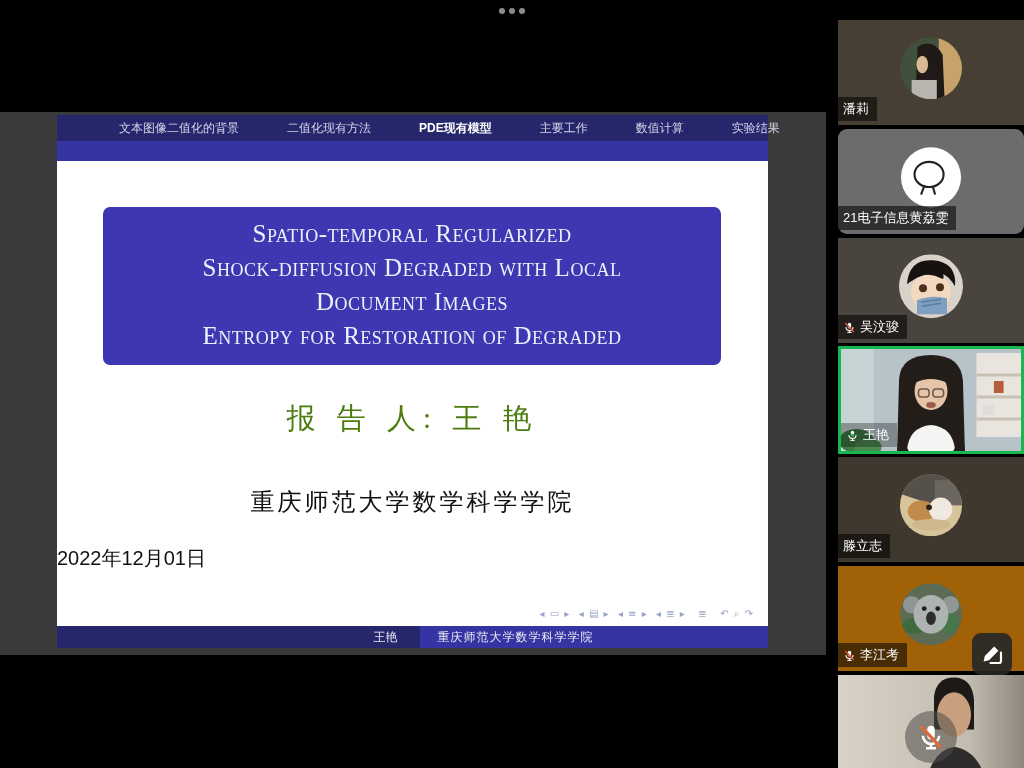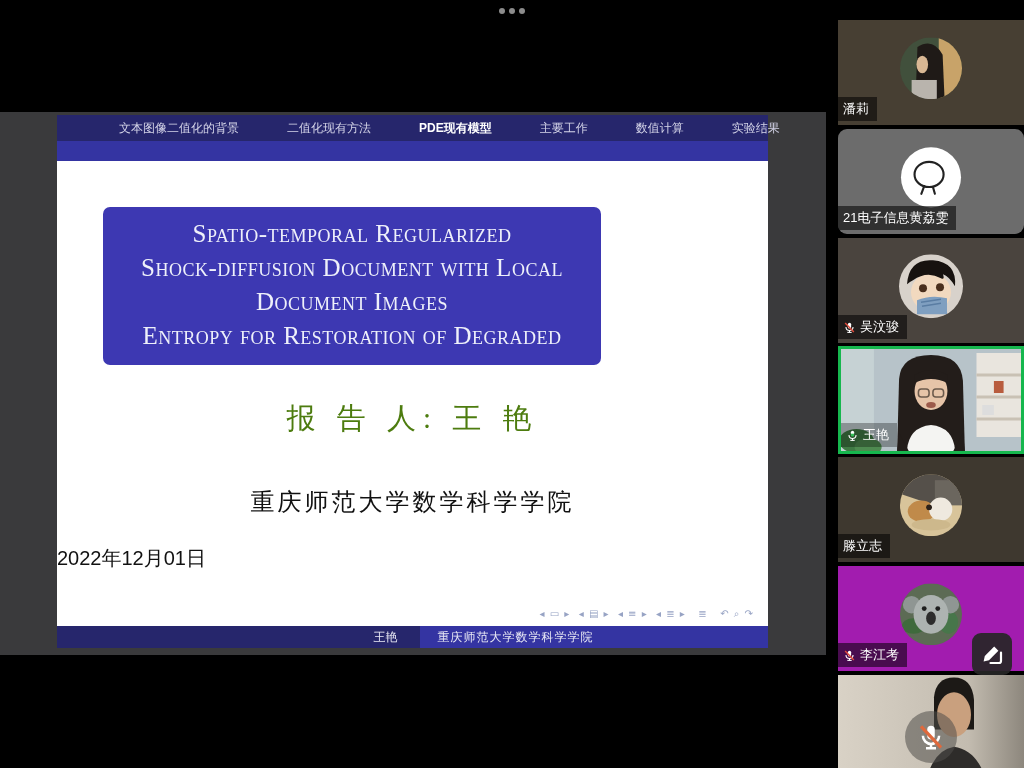--- a/index.html
+++ b/index.html
@@ -19,21 +19,21 @@
     background:#fff; display:flex; flex-direction:column;
     font-family:"Liberation Serif","DejaVu Serif",serif; }
   .slide-nav { height:26px; background:#26266c; display:flex; align-items:center;
     justify-content:space-between; padding:0 14px; flex:0 0 auto; }
   .slide-nav .nav-item { font-size:12px; color:#d4d4e8; white-space:nowrap;margin-left:48px; }
   .slide-nav .nav-item.current { color:#ffffff; font-weight:bold;
     font-family:"Liberation Sans",sans-serif; }
   .slide-subnav { height:20px; background:#3434a2; flex:0 0 auto; }
   .slide-body { position:relative; flex:1 1 auto; background:#fff; }
 
-  .title-box { position:absolute; left:46px; top:46px; width:498px; height:158px;
+  .title-box { position:absolute; left:46px; top:46px; width:618px; height:158px;
     background:#3d38b2; border-radius:7px; color:#eef0fa; text-align:center;
     padding-top:10px; }
   .title-box .tl { display:block; font-variant:small-caps; font-size:25px;
     line-height:34px; letter-spacing:0.5px; }
 
   .presenter { position:absolute; left:0; right:0; top:238px; text-align:center;
     font-size:29px; color:#4d7c0f; letter-spacing:7px; }
   .institution { position:absolute; left:0; right:0; top:325px; text-align:center;
     font-size:24px; color:#111; letter-spacing:3px; }
   .slide-date { position:absolute; left:0; right:0; top:384px; text-align:left;
@@ -95,21 +95,21 @@
       <span class="nav-item current">PDE现有模型</span>
       <span class="nav-item">主要工作</span>
       <span class="nav-item">数值计算</span>
       <span class="nav-item">实验结果</span>
     </div>
     <div class="slide-subnav"></div>
 
     <div class="slide-body">
       <div class="title-box">
         <span class="tl">Spatio-temporal Regularized</span>
-        <span class="tl">Shock-diffusion Document with Local</span>
+        <span class="tl">Shock-diffusion Degraded with Local</span>
         <span class="tl">Document Images</span>
         <span class="tl">Entropy for Restoration of Degraded</span>
       </div>
       <div class="presenter">报 告 人: 王 艳</div>
       <div class="institution">重庆师范大学数学科学学院</div>
       <div class="slide-date">2022年12月01日</div>
       <div class="beamer-nav">◂ ▭ ▸  ◂ ▤ ▸  ◂ ≡ ▸  ◂ ≣ ▸   ≣   ↶ ⌕ ↷</div>
     </div>
 
     <div class="slide-footer">
@@ -241,21 +241,21 @@
           <circle cx="30" cy="34" r="3" fill="#2b211a"></circle>
           <ellipse cx="32" cy="52" rx="20" ry="6" fill="#cdb88c"></ellipse>
         </g>
       </svg>
     </div>
     <div class="name">
       <span>滕立志</span>
     </div>
   </div>
 
-  <div class="tile" style="top:546px; height:105px; background:#a21caf;">
+  <div class="tile" style="top:546px; height:105px; background:#a16207;">
     <div class="avatar-wrap">
       <svg width="62" height="62" viewBox="0 0 64 64">
         <defs>
             <clipPath id="cp6">
               <circle cx="32" cy="32" r="32"></circle>
             </clipPath>
           </defs>
         <g clip-path="url(#cp6)">
           <rect width="64" height="64" fill="#5c6b54"></rect>
           <ellipse cx="14" cy="44" rx="12" ry="8" fill="#3f6a3c"></ellipse>

